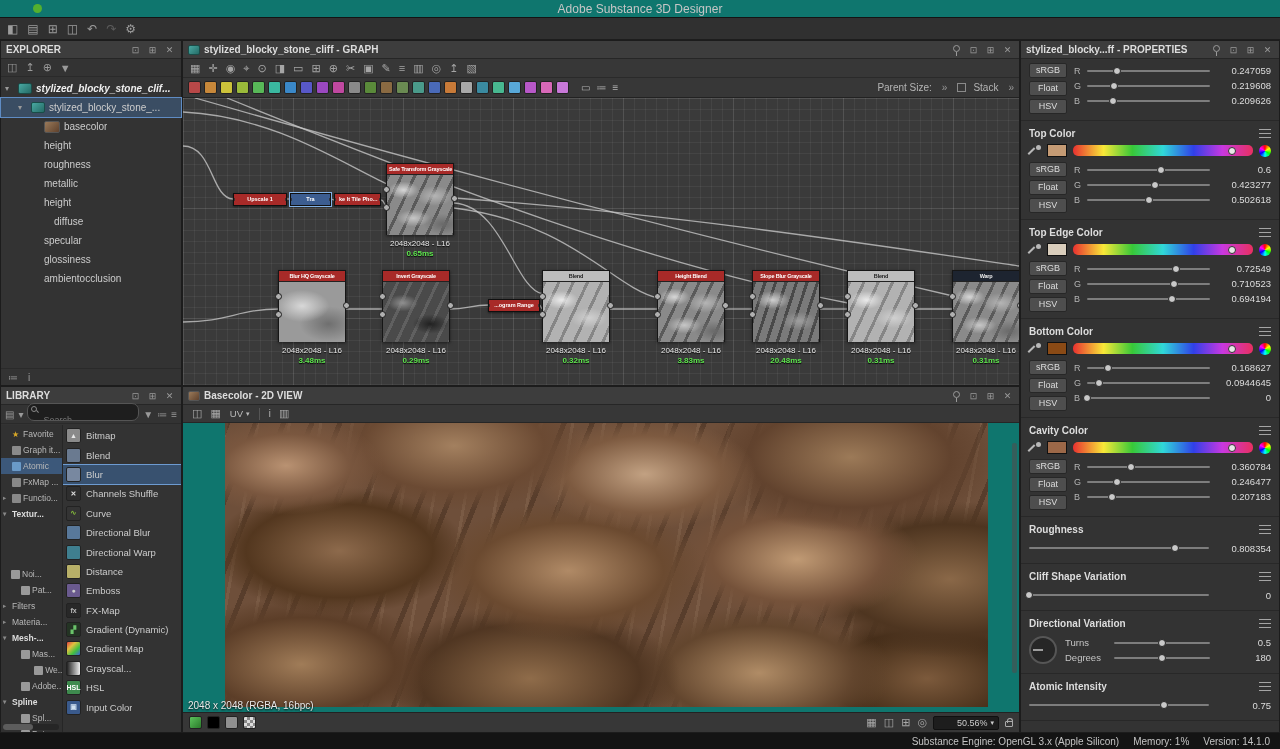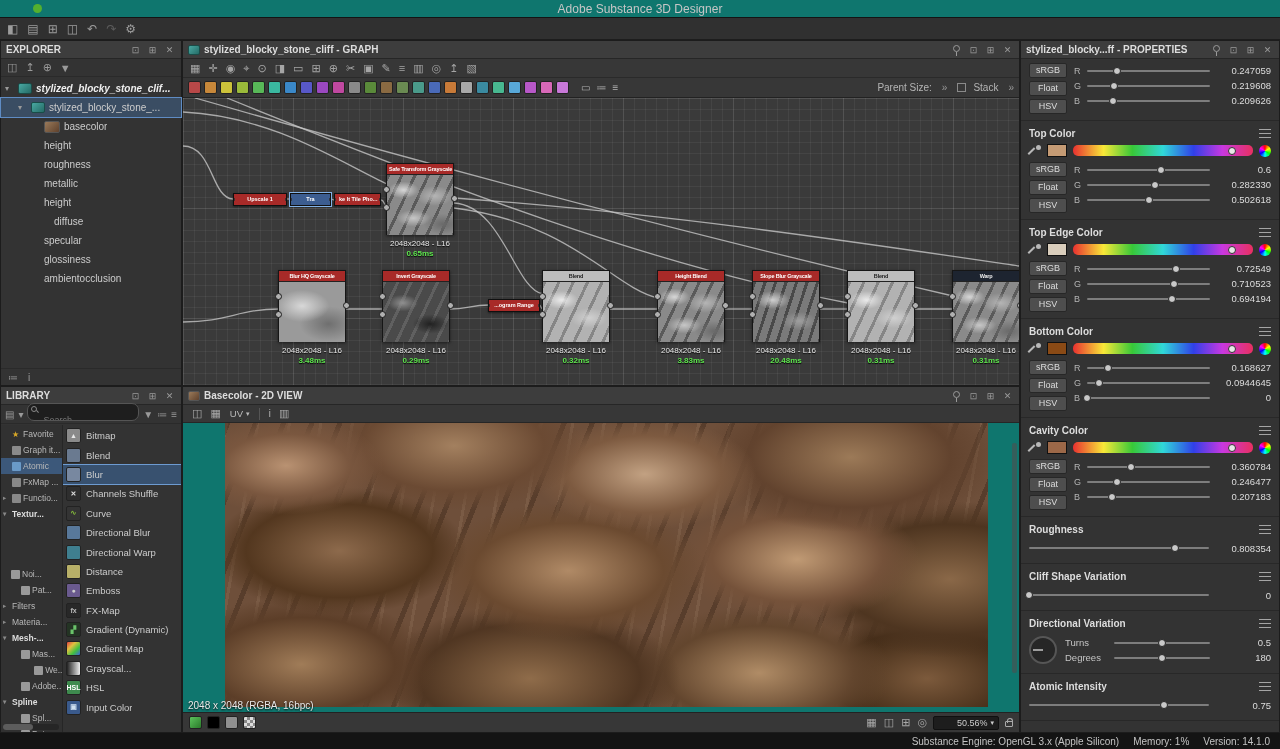--- a/index.html
+++ b/index.html
@@ -765,21 +765,21 @@
                 <span class="track">
                   <span class="knob" style="left: 60%;"></span>
                 </span>
                 <span class="chval">0.6</span>
               </div>
               <div class="chrow">
                 <span class="chletter">G</span>
                 <span class="track">
                   <span class="knob" style="left: 55.6021%;"></span>
                 </span>
-                <span class="chval">0.282330</span>
+                <span class="chval">0.423277</span>
               </div>
               <div class="chrow">
                 <span class="chletter">B</span>
                 <span class="track">
                   <span class="knob" style="left: 50.2618%;"></span>
                 </span>
                 <span class="chval">0.502618</span>
               </div>
             </div>
           </div>

